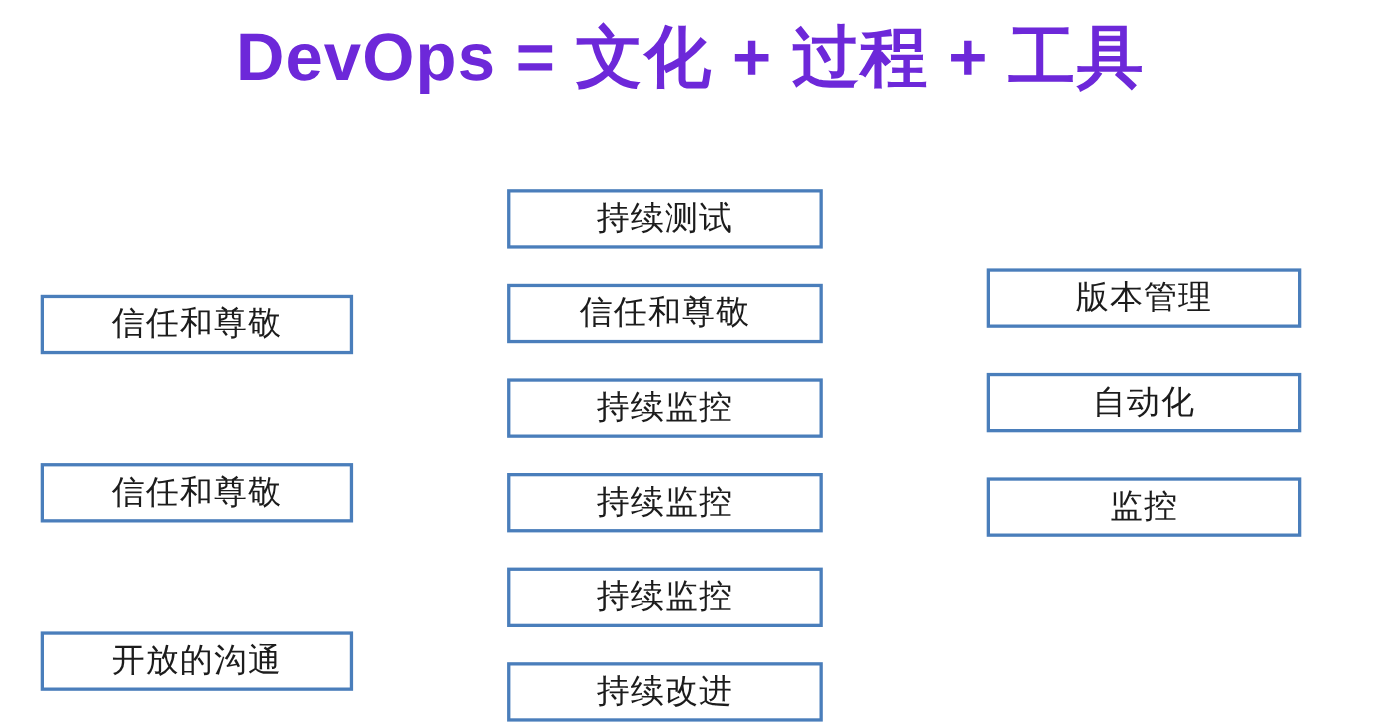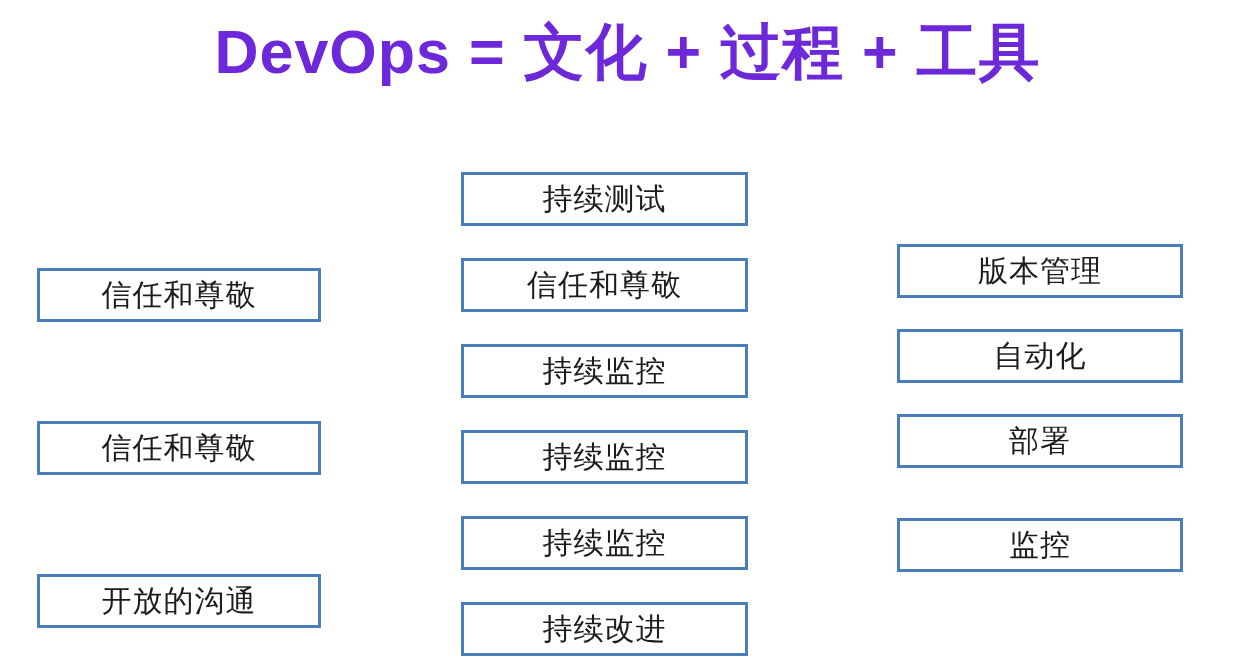--- a/index.html
+++ b/index.html
@@ -58,21 +58,21 @@
     white-space: nowrap;
     font-family: "Liberation Sans", "DejaVu Sans", sans-serif;
   }
 
   #col-culture .box { margin-bottom: 99px; }
   #col-culture .box:last-child { margin-bottom: 0; }
 
   #col-process .box { margin-bottom: 32px; }
   #col-process .box:last-child { margin-bottom: 0; }
 
-  #col-tools .box { margin-bottom: 31px; }
+  #col-tools .box { margin-bottom: 41px; }
   #col-tools .box.gap-wide { margin-bottom: 50px; }
   #col-tools .box:last-child { margin-bottom: 0; }
 </style>
 </head>
 <body>
 
 <div id="slide">
 
   <div id="title">DevOps = 文化 + 过程 + 工具</div>
 
@@ -87,17 +87,16 @@
     <div class="box">信任和尊敬</div>
     <div class="box">持续监控</div>
     <div class="box">持续监控</div>
     <div class="box">持续监控</div>
     <div class="box">持续改进</div>
   </div>
 
   <div class="column" id="col-tools">
     <div class="box">版本管理</div>
     <div class="box">自动化</div>
-    <div class="box gap-wide">部署</div>
     <div class="box">监控</div>
   </div>
 
 </div>
 
 </body></html>

